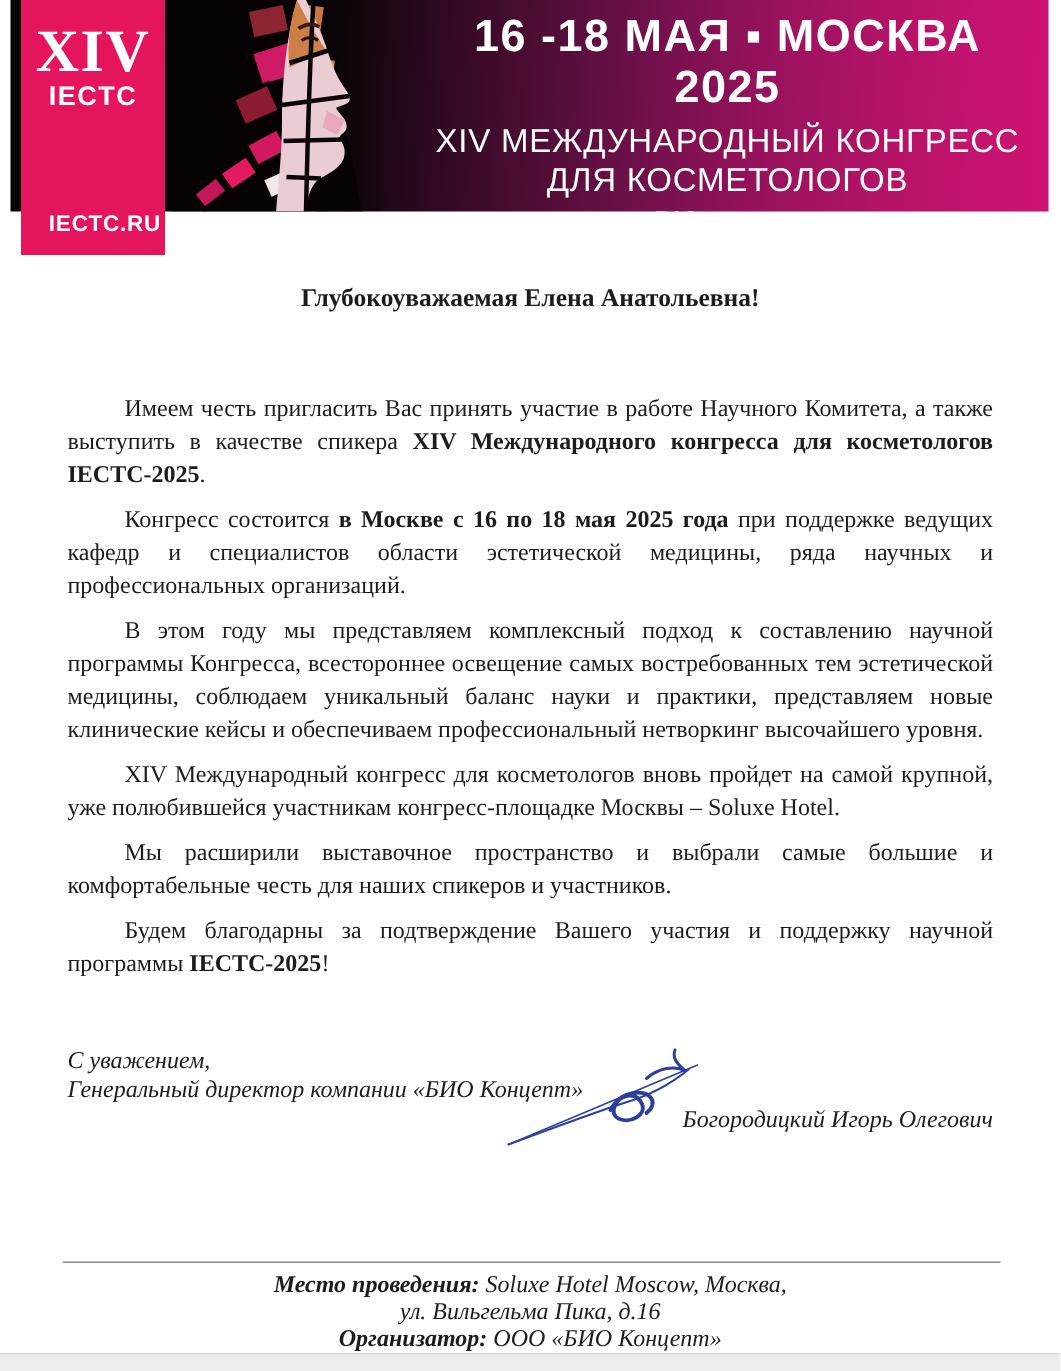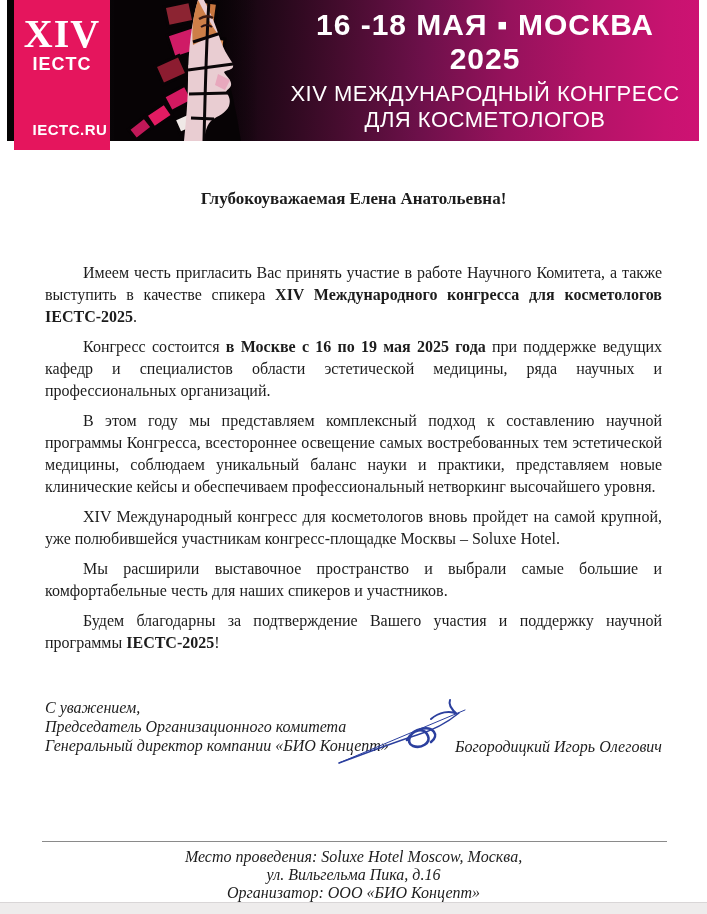--- a/index.html
+++ b/index.html
@@ -3,21 +3,21 @@
 <meta charset="utf-8">
 <style>
   html,body{margin:0;padding:0;background:#ffffff;}
   .page{position:relative;width:707px;height:914px;background:#ffffff;overflow:hidden;
         font-family:"Liberation Serif",serif;color:#1c1c1c;}
 
   
   .banner{position:absolute;left:7px;top:0;width:692px;height:141px;
     background:linear-gradient(93deg,#050304 0%,#0a0508 26%,#1d0715 36%,#450c2e 48%,
                #6d104a 60%,#96125c 72%,#b31367 84%,#c81370 95%,#ce1273 100%);}
-  .logo-box{position:absolute;left:14px;top:0;width:96px;height:150px;background:#e5155d;
+  .logo-box{position:absolute;left:14px;top:0;width:96px;height:170px;background:#e5155d;
     color:#ffffff;text-align:center;z-index:3;}
   .logo-roman{font-family:"Liberation Serif",serif;font-weight:bold;font-size:40px;
     line-height:40px;margin-top:14px;letter-spacing:1px;}
   .logo-acronym{font-family:Liberation Sans, sans-serif;font-weight:bold;font-size:18px;
     line-height:20px;margin-top:0;letter-spacing:1px;}
   .logo-site{font-family:"Liberation Sans",sans-serif;font-weight:bold;font-size:15px;
     position:absolute;left:0;right:0;bottom:12px;letter-spacing:.5px;padding-left:16px;}
   .face-art{position:absolute;left:106px;top:0;width:152px;height:141px;z-index:2;}
 
   .banner-text{position:absolute;left:270px;right:6px;top:8px;text-align:center;
@@ -44,21 +44,21 @@
 
   
   .sig-row{position:relative;margin-top:44px;height:70px;}
   .signoff{font-style:italic;line-height:19px;}
   .autograph{position:absolute;left:288px;top:-14px;}
   .signer{position:absolute;right:0;top:38px;font-style:italic;}
 
   
   .rule{margin:73px 0 0 -3px;width:625px;border-top:1px solid #8a8a8a;height:0;}
   .footer-text{margin-top:6px;text-align:center;font-style:italic;line-height:18px;font-size:16px;}
-  .footer-text b{font-weight:normal;margin-top:12px;}
+  .footer-text b{font-weight:bold;margin-top:12px;}
   .bio-footer{display:flex;justify-content:center;margin-top:5px;}
   .bottom-band{position:absolute;left:0;bottom:0;width:707px;height:11px;background:#eeecec;
     border-top:1px solid #d9d6d7;}
 </style>
 </head>
 <body>
 
 <div class="page">
 
   <div class="banner">
@@ -125,34 +125,33 @@
     <div class="logo-acronym">IECTC</div>
     <div class="logo-site">IECTC.RU</div>
   </div>
 
   <div class="letter">
 
     <div class="greeting">Глубокоуважаемая Елена Анатольевна!</div>
 
     <p class="body"><span>Имеем честь пригласить Вас принять участие в работе Научного Комитета, а также выступить в качестве спикера </span><b>XIV Международного конгресса для косметологов IECTC-2025</b><span>.</span></p>
 
-    <p class="body"><span>Конгресс состоится </span><b>в Москве с 16 по 19 мая 2025 года</b><span> при поддержке ведущих кафедр и специалистов области эстетической медицины, ряда научных и профессиональных организаций.</span></p>
+    <p class="body"><span>Конгресс состоится </span><b>в Москве с 16 по 18 мая 2025 года</b><span> при поддержке ведущих кафедр и специалистов области эстетической медицины, ряда научных и профессиональных организаций.</span></p>
 
     <p class="body"><span>В этом году мы представляем комплексный подход к составлению научной программы Конгресса, всестороннее освещение самых востребованных тем эстетической медицины, соблюдаем уникальный баланс науки и практики, представляем новые клинические кейсы и обеспечиваем профессиональный нетворкинг высочайшего уровня.</span></p>
 
     <p class="body"><span>XIV Международный конгресс для косметологов вновь пройдет на самой крупной, уже полюбившейся участникам конгресс-площадке Москвы – Soluxe Hotel.</span></p>
 
     <p class="body"><span>Мы расширили выставочное пространство и выбрали самые большие и комфортабельные честь для наших спикеров и участников.</span></p>
 
     <p class="body"><span>Будем благодарны за подтверждение Вашего участия и поддержку научной программы </span><b>IECTC-2025</b><span>!</span></p>
 
     <div class="sig-row">
       <div class="signoff">
         <div>С уважением,</div>
-        <div>Председатель Организационного комитета</div>
         <div>Генеральный директор компании «БИО Концепт»</div>
       </div>
       <svg class="autograph" width="150" height="85" viewBox="0 0 150 85" xmlns="http://www.w3.org/2000/svg">
         <g stroke="#2b3f9e" fill="none" stroke-linecap="round">
           <path d="M6 79 L132 26" stroke-width="1"></path>
           <path d="M6 79 C36 68 62 58 84 51 C101 46 115 38 126 29" stroke-width="1.4"></path>
           <path d="M74 56 c6 -11 17 -13 21 -4 c3 7 -7 13 -15 10 c-8 -3 -3 -15 8 -17 c12 -3 19 6 10 13" stroke-width="2.6"></path>
           <path d="M98 35 c8 -7 19 -9 26 -5 c-6 -5 -9 -9 -7 -14" stroke-width="2"></path>
         </g>
       </svg>

